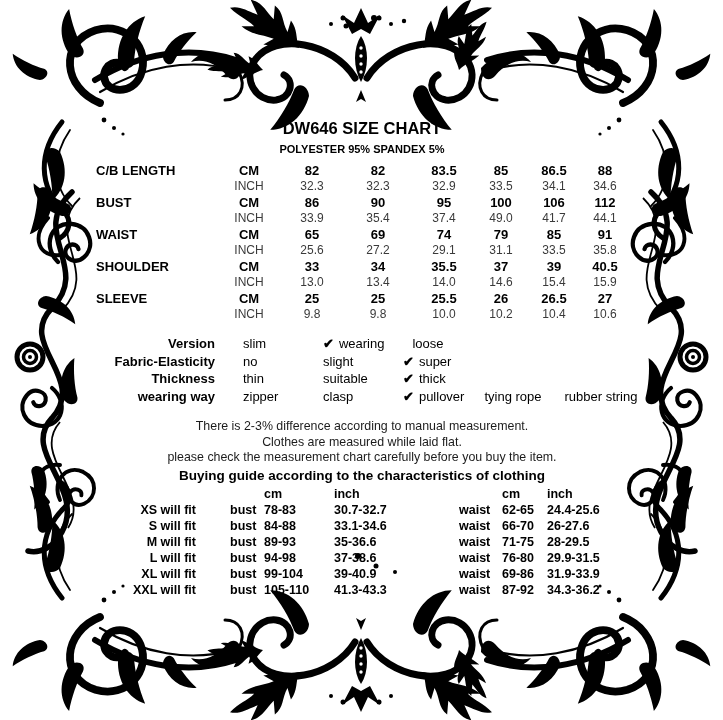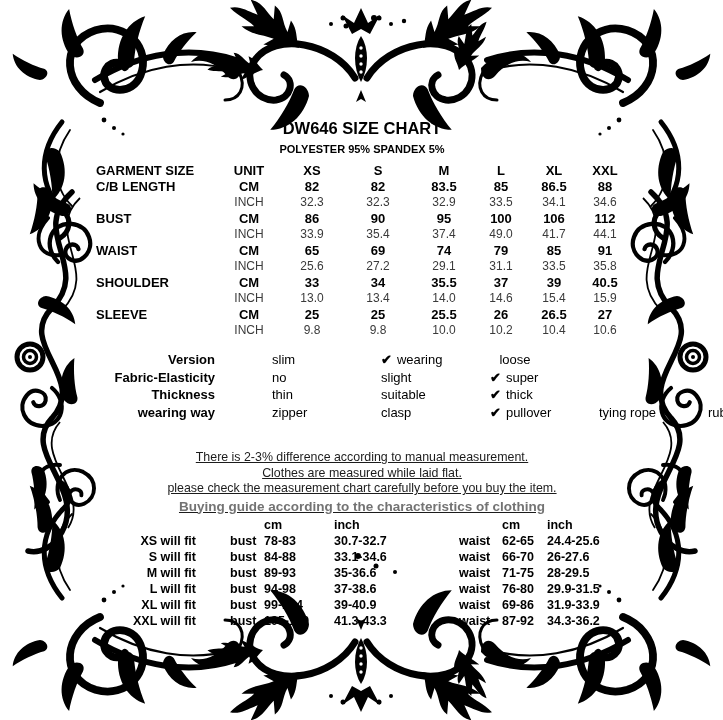--- a/index.html
+++ b/index.html
@@ -16,28 +16,28 @@
 
   table { border-collapse:collapse; table-layout:fixed; }
   .size-table { width:532px; margin-top:7px; }
   .size-table td, .size-table th { padding:0; height:16px; text-align:center; vertical-align:middle; font-size:13px; }
   .size-table th { font-weight:bold; }
   .size-table .lbl { text-align:left; font-weight:bold; }
   .size-table tr.cm-row td { font-weight:bold; }
   .size-table tr.inch-row td { font-weight:normal; color:#3a3a3a; font-size:12px; }
 
   .attrs { margin-top:14px; }
-  .attr-row { display:flex; align-items:baseline; height:17.5px; font-size:13px;gap:44px; }
+  .attr-row { display:flex; align-items:baseline; height:17.5px; font-size:13px; }
   .attr-label { flex:none; width:119px; text-align:right; font-weight:bold; }
-  .opt { margin-left:13px; min-width:52px; white-space:nowrap; }
+  .opt { margin-left:28px; min-width:52px; white-space:nowrap; }
   .chk { font-weight:bold; margin-right:5px; font-size:13px; }
 
-  .notes { margin-top:28px; text-align:center; font-size:12.4px; color:#1c1c1c;text-decoration:underline; }
+  .notes { margin-top:13px; text-align:center; font-size:12.4px; color:#1c1c1c; }
   .notes .line { height:15.5px; line-height:15.5px; }
-  .guide-title { text-align:center; font-weight:bold; font-size:13.5px; color:#737373; margin-top:1px; height:17px; line-height:17px; }
+  .guide-title { text-align:center; font-weight:bold; font-size:13.5px; color:#000000; margin-top:1px; height:17px; line-height:17px; }
 
   .guide-table { width:532px; margin-top:3px; font-weight:bold; }
   .guide-table td { padding:0; height:16px; font-size:12.5px; text-align:left; vertical-align:middle; }
   .guide-table td.sz { text-align:right; }
   .guide-table td.part1 { padding-left:34px; }
   .guide-table tr.hdr td { height:15px; }
 </style>
 </head>
 <body>
 
@@ -139,30 +139,20 @@
         <col style="width:122px">
           <col style="width:62px">
           <col style="width:64px">
           <col style="width:68px">
         <col style="width:64px">
           <col style="width:50px">
           <col style="width:56px">
           <col style="width:46px">
       </colgroup>
       <tbody>
-          <tr>
-        <th class="lbl">GARMENT SIZE</th>
-        <th>UNIT</th>
-        <th>XS</th>
-        <th>S</th>
-        <th>M</th>
-        <th>L</th>
-        <th>XL</th>
-        <th>XXL</th>
-      </tr>
       <tr class="cm-row">
         <td class="lbl">C/B LENGTH</td>
         <td>CM</td>
         <td>82</td>
         <td>82</td>
         <td>83.5</td>
         <td>85</td>
         <td>86.5</td>
         <td>88</td>
       </tr>

